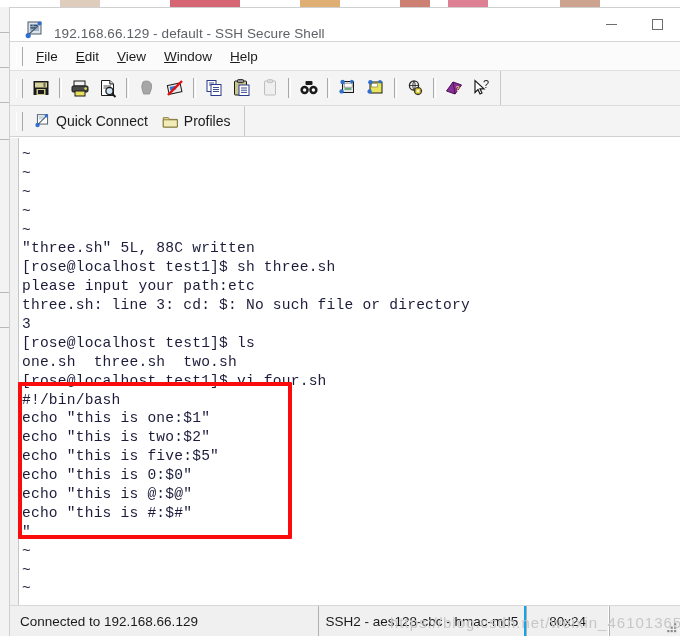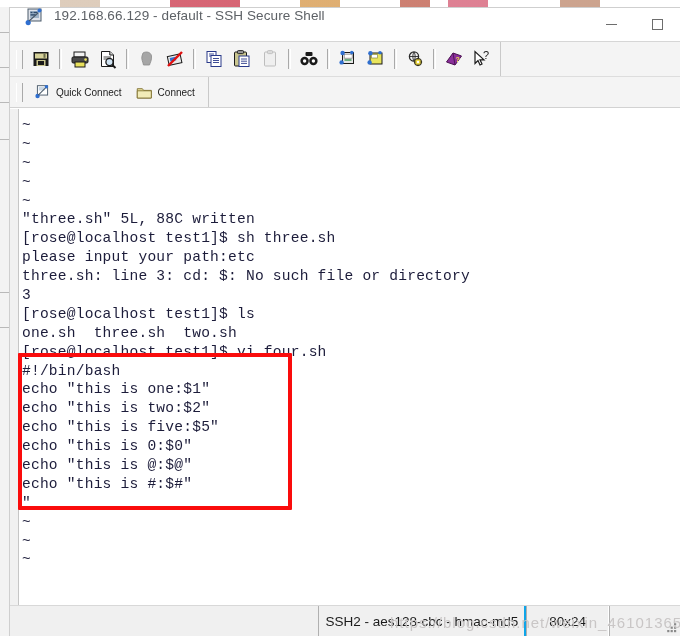--- a/index.html
+++ b/index.html
@@ -68,21 +68,21 @@
     box-sizing: border-box;
     display: flex;
     flex-direction: column;
   }
 
   
   #titlebar {
     height: 33px;
     min-height: 33px;
     display: flex;
-    align-items: flex-start;
+    align-items: flex-end;
     background: #ffffff;
     border-bottom: 1px solid #d6d6d6;
     position: relative;
   }
   #app-icon {
     width: 20px; height: 20px;
     margin-left: 14px;
     position: relative;
     flex: 0 0 auto;
   }
@@ -190,21 +190,21 @@
     align-items: center;
     height: 30px;
     border-right: 1px solid #c9c9c9;
     padding-right: 6px;
   }
   .qc-btn {
     display: flex;
     align-items: center;
     gap: 5px;
     padding: 2px 7px;
-    font-size: 10px;
+    font-size: 14px;
     color: #1b1b1b;
     white-space: nowrap;
   }
 
   
   #terminal-wrap {
     flex: 1 1 auto;
     position: relative;
     background: #ffffff;
     overflow: hidden;
@@ -333,20 +333,28 @@
     <div class="win-btns">
       <div class="win-btn">
         <span class="min-glyph"></span>
       </div>
       <div class="win-btn">
         <span class="max-glyph"></span>
       </div>
     </div>
   </div>
 
+  <div id="menubar">
+    <div class="grip"></div>
+    <div class="menu-item"><u>F</u>ile</div>
+    <div class="menu-item"><u>E</u>dit</div>
+    <div class="menu-item"><u>V</u>iew</div>
+    <div class="menu-item"><u>W</u>indow</div>
+    <div class="menu-item"><u>H</u>elp</div>
+  </div>
 
   <div id="toolbar">
     <div id="toolbar-inner">
       <div class="grip"></div>
 
       <div class="tb-btn">
         <svg width="20" height="20" viewBox="0 0 20 20">
           <rect x="2.5" y="3" width="15" height="14" fill="#1a1a1a"></rect>
           <rect x="4" y="4.5" width="12" height="5" fill="#d6d29a"></rect>
           <rect x="5.5" y="11" width="9" height="6" fill="#c9c58f"></rect>
@@ -493,32 +501,33 @@
         </span>
         <span>Quick Connect</span>
       </div>
       <div class="qc-btn">
         <span>
           <svg width="17" height="15" viewBox="0 0 20 17">
             <path d="M1.5 4 H7.5 L9 6 H18 V15 H1.5 Z" fill="#e8e09a" stroke="#7a6a2a" stroke-width="1"></path>
             <path d="M1.5 6.5 H18 V15 H1.5 Z" fill="#f2ecb8" stroke="#7a6a2a" stroke-width="1"></path>
           </svg>
         </span>
-        <span>Connect</span>
+        <span>Profiles</span>
       </div>
     </div>
   </div>
 
   <div id="terminal-wrap">
     <div id="term-gutter"></div>
     <div id="term-text"><div class="tline">~</div><div class="tline">~</div><div class="tline">~</div><div class="tline">~</div><div class="tline">~</div><div class="tline">"three.sh" 5L, 88C written</div><div class="tline">[rose@localhost test1]$ sh three.sh</div><div class="tline">please input your path:etc</div><div class="tline">three.sh: line 3: cd: $: No such file or directory</div><div class="tline">3</div><div class="tline">[rose@localhost test1]$ ls</div><div class="tline">one.sh  three.sh  two.sh</div><div class="tline">[rose@localhost test1]$ vi four.sh</div><div class="tline">#!/bin/bash</div><div class="tline">echo "this is one:$1"</div><div class="tline">echo "this is two:$2"</div><div class="tline">echo "this is five:$5"</div><div class="tline">echo "this is 0:$0"</div><div class="tline">echo "this is @:$@"</div><div class="tline">echo "this is #:$#"</div><div class="tline">"</div><div class="tline">~</div><div class="tline">~</div><div class="tline">~</div></div>
     <div id="red-box"></div>
   </div>
 
   <div id="statusbar">
+    <div class="sb-cell" id="sb-connected">Connected to 192.168.66.129</div>
     <div id="sb-spacer"></div>
     <div class="sb-cell" id="sb-cipher">SSH2 - aes128-cbc - hmac-md5</div>
     <div class="sb-cell" id="sb-size">80x24</div>
     <div class="sb-cell" id="sb-blank"></div>
     <div id="sb-grip">
       <svg width="16" height="16" viewBox="0 0 16 16">
         <g fill="#8a8a8a">
           <rect x="12" y="12" width="2.2" height="2.2"></rect>
           <rect x="8.6" y="12" width="2.2" height="2.2"></rect>
           <rect x="12" y="8.6" width="2.2" height="2.2"></rect>

